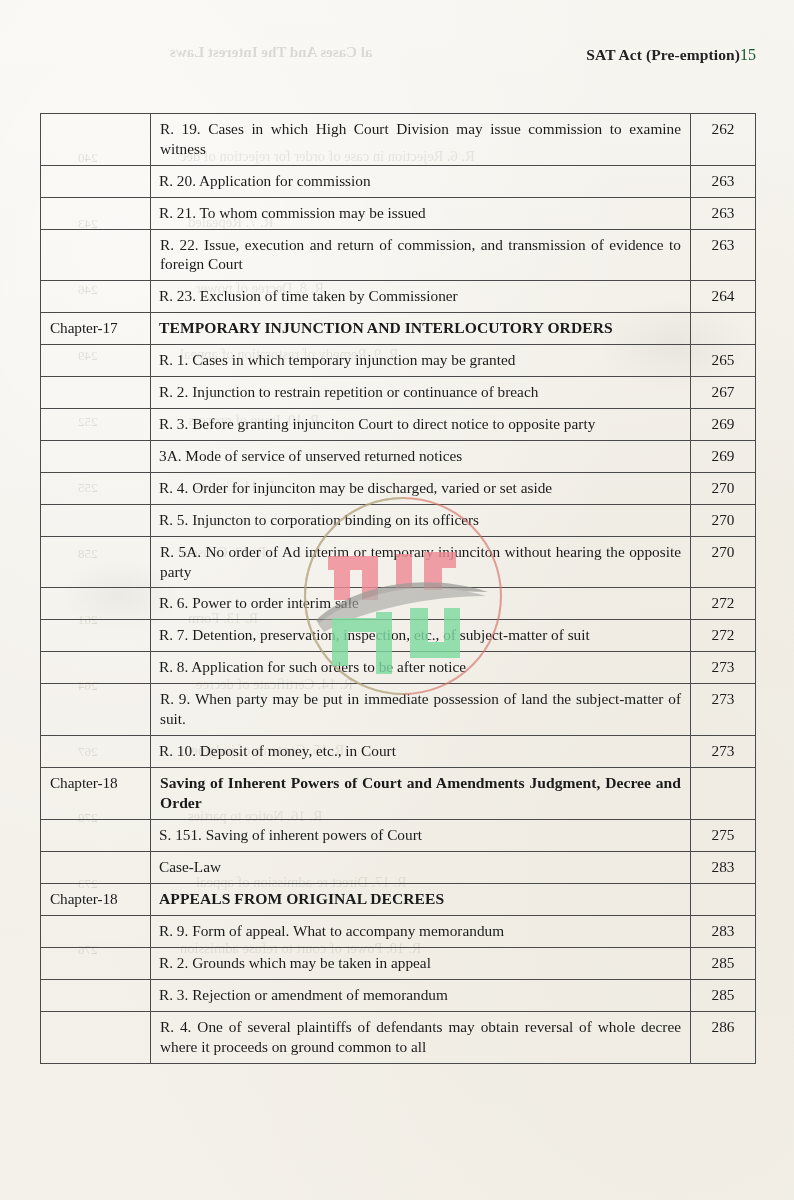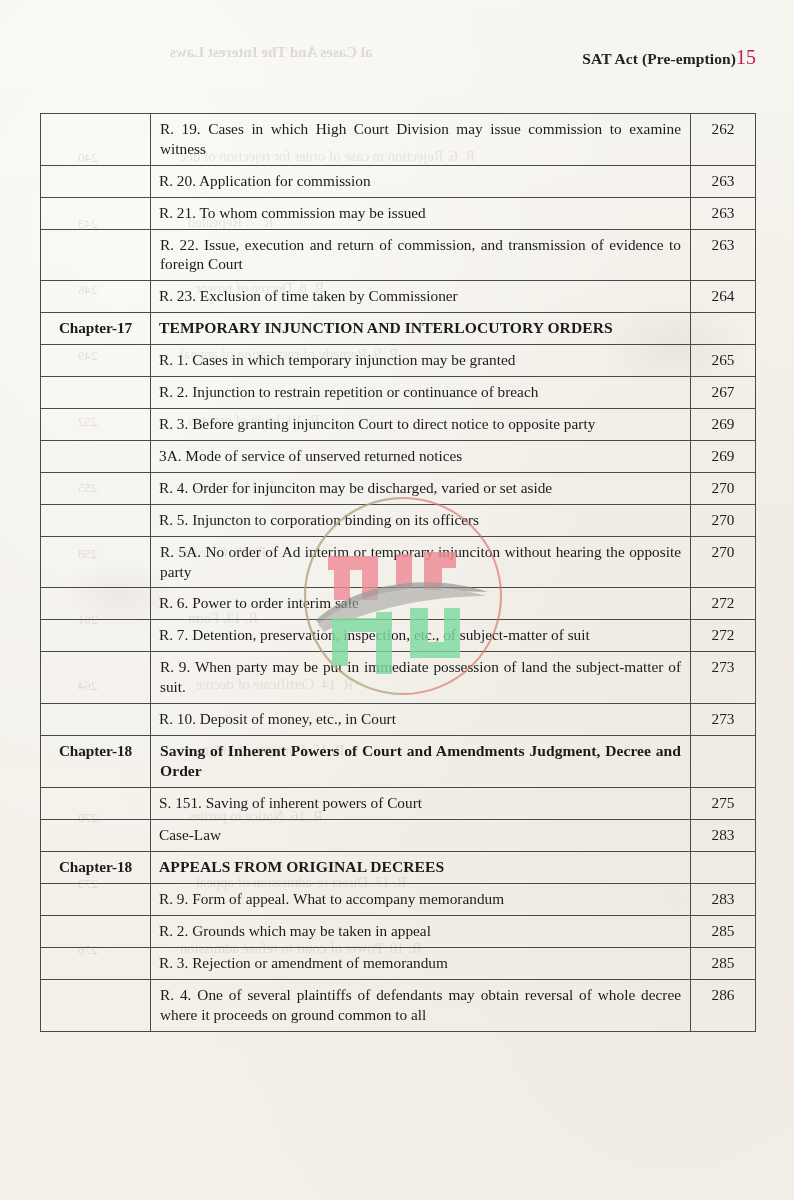--- a/index.html
+++ b/index.html
@@ -35,22 +35,22 @@
     display: flex;
     align-items: baseline;
   }
   .running-head .rh-title {
     font-weight: bold;
     font-size: 15.5px;
     letter-spacing: 0.1px;
     color: #232323;
   }
   .running-head .rh-pageno {
-    font-size: 20px;
-    color: #be185d;
+    font-size: 16px;
+    color: #14532d;
   }
 
   
   .bleed {
     position: absolute;
     opacity: 0.16;
     color: #6a6253;
     transform: scaleX(-1);
     font-family: "Liberation Serif", serif;
     white-space: nowrap;
@@ -98,23 +98,23 @@
 
   table.toc td {
     border: 1px solid #4a4a4a;
     padding: 5px 9px 6px 9px;
     vertical-align: top;
     font-size: 15.3px;
     line-height: 1.30;
     background: transparent;
   }
   td.chap {
-    font-weight: bold;
+    font-weight: normal;
     font-size: 14.6px;
-    text-align: center;
+    text-align: left;
     vertical-align: middle;
     letter-spacing: -0.1px;
     white-space: nowrap;
     margin-left: 12px;
   }
   td.title {
     text-align: justify;
     text-justify: inter-word;
     hyphens: none;
   }
@@ -278,20 +278,25 @@
             <td class="title one-line">R. 6. Power to order interim sale</td>
             <td class="pageno">272</td>
           </tr>
           <tr>
             <td class="chap"></td>
             <td class="title one-line">R. 7. Detention, preservation, inspection, etc., of subject-matter of suit</td>
             <td class="pageno">272</td>
           </tr>
           <tr>
             <td class="chap"></td>
+            <td class="title one-line">R. 8. Application for such orders to be after notice</td>
+            <td class="pageno">273</td>
+          </tr>
+          <tr>
+            <td class="chap"></td>
             <td class="title">R. 9. When party may be put in immediate possession of land the subject-matter of suit.</td>
             <td class="pageno">273</td>
           </tr>
           <tr>
             <td class="chap"></td>
             <td class="title one-line">R. 10. Deposit of money, etc., in Court</td>
             <td class="pageno">273</td>
           </tr>
           <tr class="chapter-row">
             <td class="chap">Chapter-18</td>

